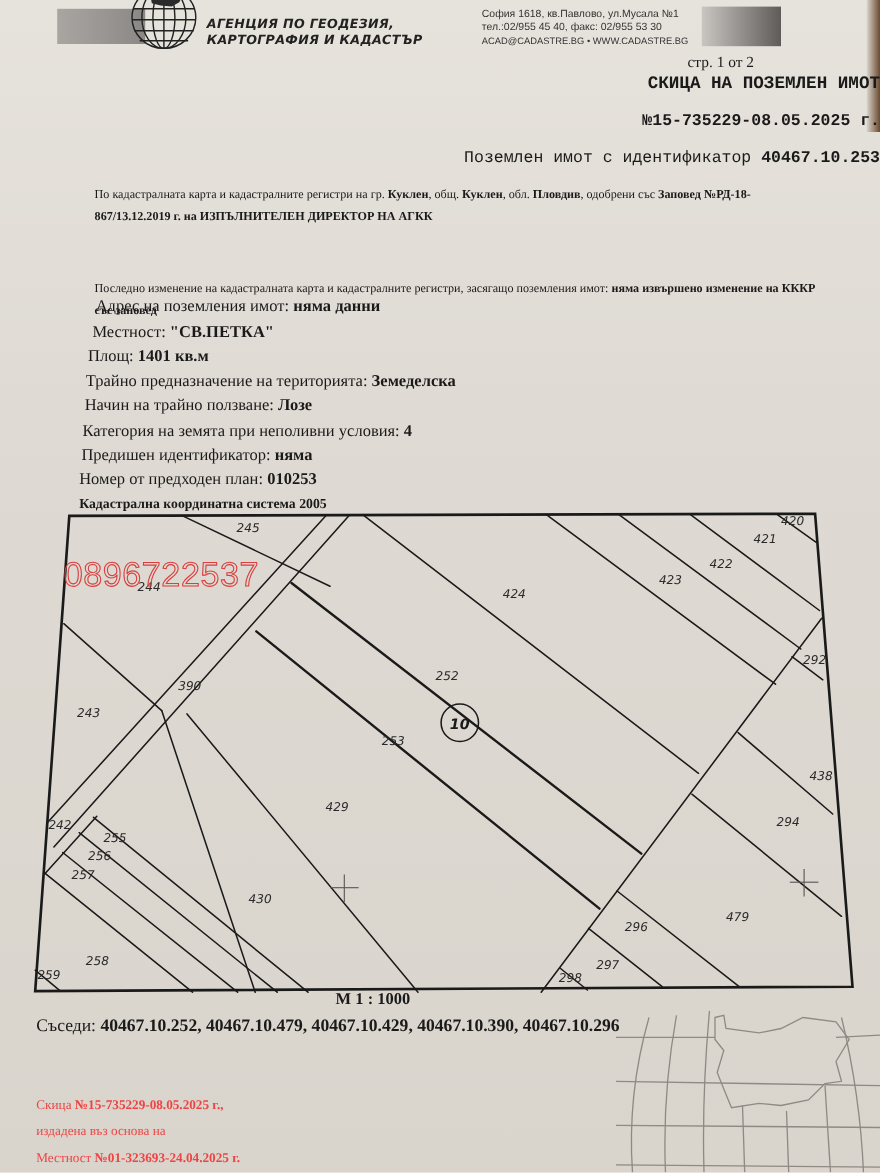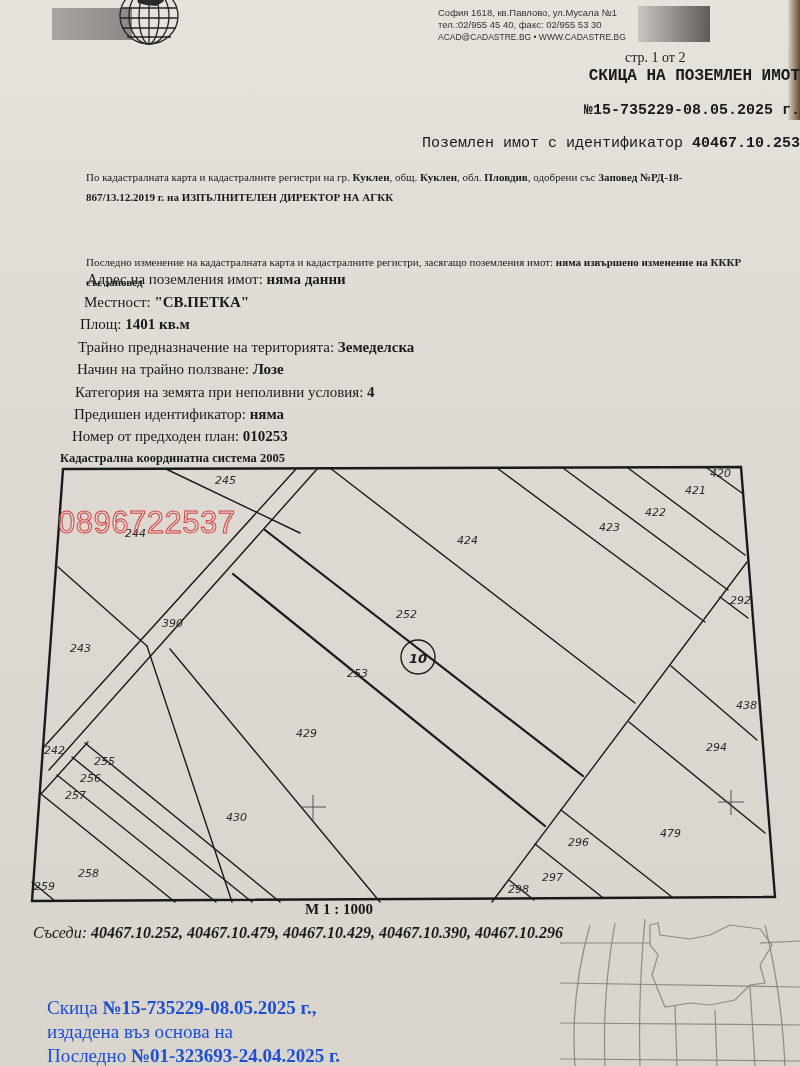--- a/index.html
+++ b/index.html
@@ -22,28 +22,28 @@
   .t2 { top: 102px; font-size: 15px; }
   .t3 { top: 135px; font-size: 15px; font-weight: normal; }
   .t3 b { font-weight: bold; }
   .para { position: absolute; left: 86px; width: 660px; font-size: 11px; line-height: 19.5px; }
   .para b { font-weight: bold; }
   .p1 { top: 168px; }
   .p2 { top: 230px; margin-top: 23px; }
   .fields { position: absolute; left: 0; top: 271px; width: 600px; }
   .field { position: absolute; font-size: 15px; white-space: nowrap; }
   .field b { font-weight: bold; }
-  .coord-sys { position: absolute; left: 60px; top: 451px; font-size: 12.5px; font-weight: bold; }
+  .coord-sys { position: absolute; left: 72px; top: 451px; font-size: 12.5px; font-weight: bold; }
   .map { position: absolute; left: 0; top: 460px; width: 800px; height: 450px; }
   .watermark { position: absolute; left: 58px; top: 505px; font-family: "Liberation Sans", sans-serif; font-size: 31px; color: transparent; -webkit-text-stroke: 1px #d9403f; letter-spacing: 0.5px; }
   .scale { position: absolute; left: 0; width: 678px; top: 901px; text-align: center; font-size: 15px; font-weight: bold; }
-  .neighbors { position: absolute; left: 33px; top: 924px; font-size: 16px; white-space: nowrap; font-style: italic; }
+  .neighbors { position: absolute; left: 33px; top: 924px; font-size: 16px; white-space: nowrap; }
   .neighbors b { font-weight: bold; }
   .bottom-globe { position: absolute; left: 560px; top: 905px; width: 240px; height: 161px; }
-  .footer { position: absolute; left: 47px; font-size: 19px; color: #1d4ed8; }
+  .footer { position: absolute; left: 33px; font-size: 12px; color: #ef4444; }
   .f1 { top: 997px; } .f2 { top: 1021px; } .f3 { top: 1045px; }
   .footer b { font-weight: bold; }
 </style>
 </head>
 <body>
 
 <div class="page-edge"></div>
 
 <div class="header">
   <div class="logo-bar-left"></div>
@@ -53,20 +53,24 @@
       <ellipse cx="33" cy="28" rx="20" ry="28"></ellipse>
       <ellipse cx="33" cy="28" rx="10" ry="28"></ellipse>
       <line x1="33" y1="0" x2="33" y2="56"></line>
       <line x1="5" y1="20" x2="61" y2="20"></line>
       <line x1="4" y1="30" x2="62" y2="30"></line>
       <line x1="6" y1="40" x2="60" y2="40"></line>
       <line x1="11" y1="49" x2="55" y2="49"></line>
     </g>
     <path d="M20 4 L30 2 L38 5 L46 3 L50 8 L47 14 L40 18 L30 17 L22 15 Z" fill="#2a2a2a"></path>
   </svg>
+  <div class="agency-name">
+    <div>Агенция по геодезия,</div>
+    <div>картография и кадастър</div>
+  </div>
   <div class="contact">
     <div>София 1618, кв.Павлово, ул.Мусала №1</div>
     <div>тел.:02/955 45 40, факс: 02/955 53 30</div>
     <div class="c3">ACAD@CADASTRE.BG • WWW.CADASTRE.BG</div>
   </div>
   <div class="logo-bar-right"></div>
 </div>
 
 <div class="page-num">стр. 1 от 2</div>
 
@@ -201,13 +205,13 @@
     <line x1="200" y1="38" x2="240" y2="36"></line>
     <line x1="115" y1="100" x2="117" y2="161"></line>
     <line x1="155" y1="105" x2="157" y2="161"></line>
     <line x1="190" y1="82" x2="195" y2="161"></line>
     <path d="M90 20 L98 18 L100 30 L130 34 L150 30 L170 20 L200 24 L212 40 L200 60 L205 78 L190 80 L175 95 L150 100 L130 98 L105 102 L98 85 L92 70 L98 50 L90 40 Z"></path>
   </g>
 </svg>
 
 <div class="footer f1"><span>Скица</span> <b>№15-735229-08.05.2025 г.,</b></div>
 <div class="footer f2">издадена въз основа на</div>
-<div class="footer f3"><span>Последно</span> <b>№01-323693-24.04.2025 г.</b></div>
+<div class="footer f3"><span>Местност</span> <b>№01-323693-24.04.2025 г.</b></div>
 
 </body></html>

